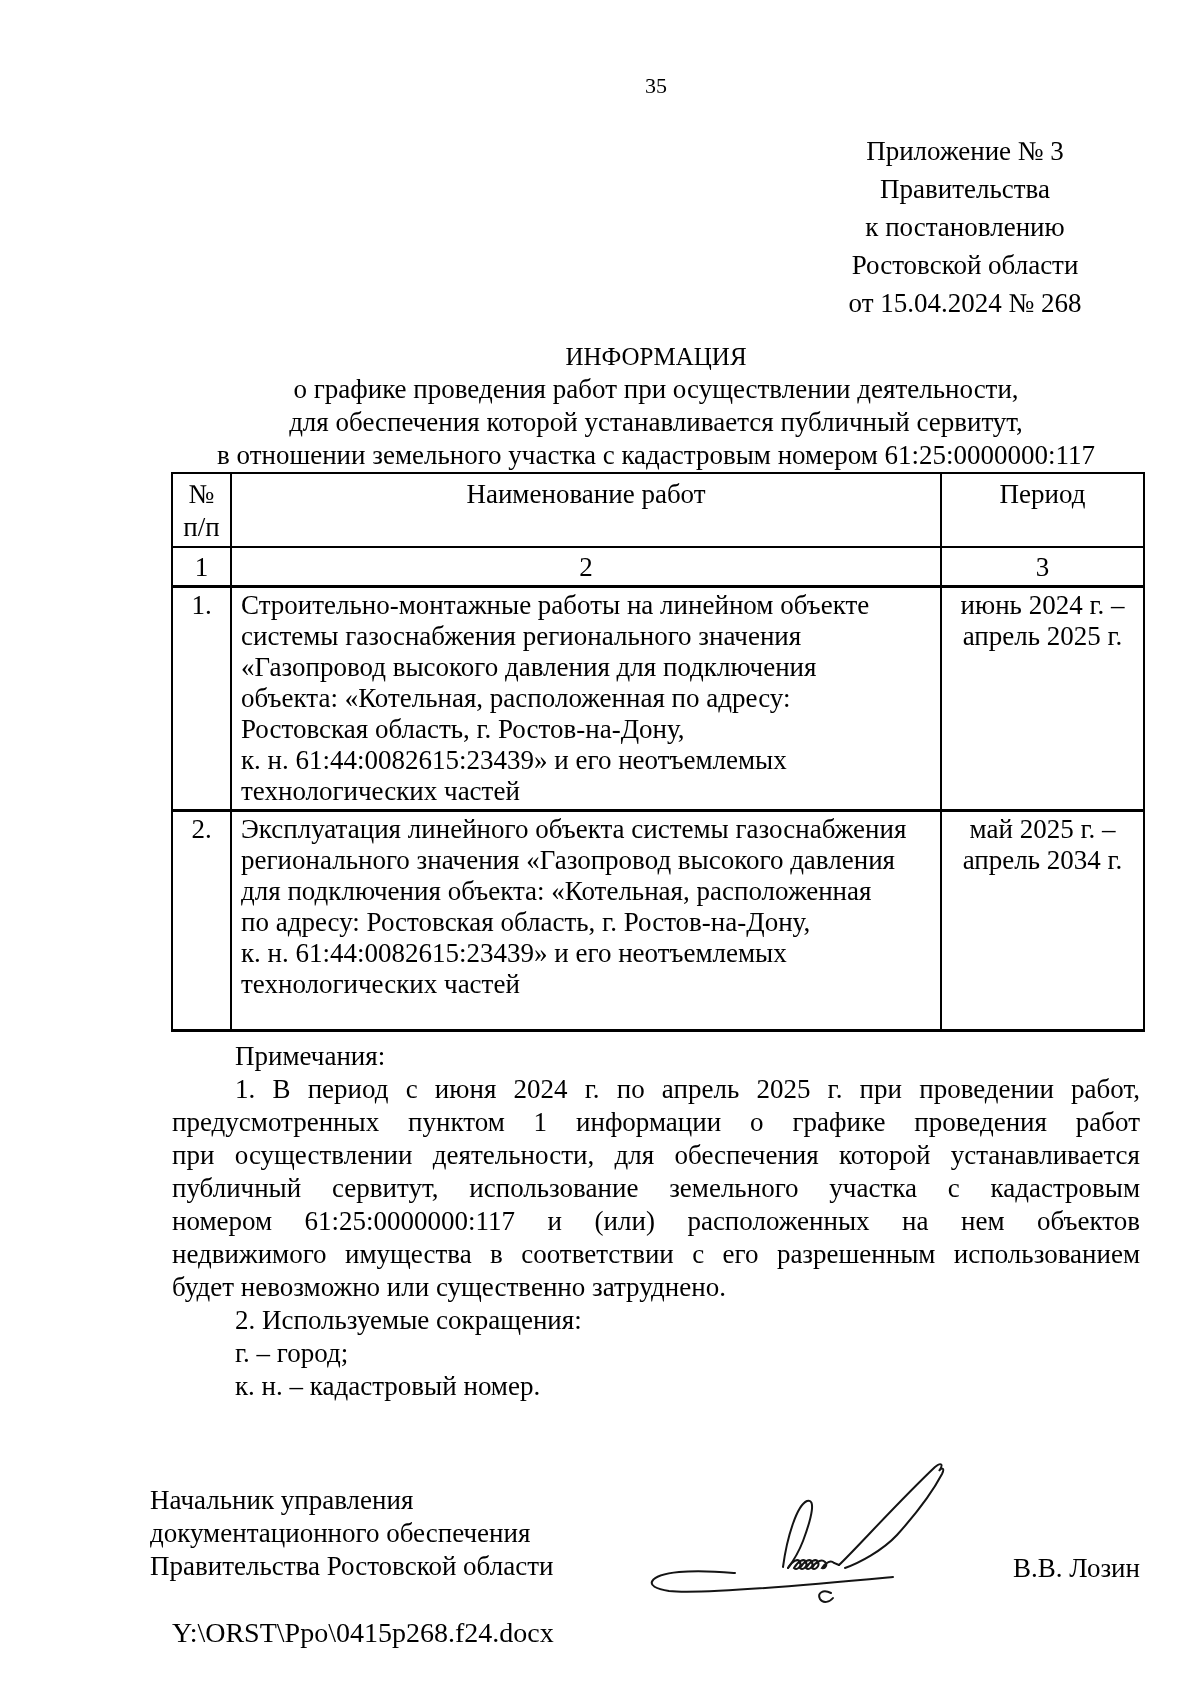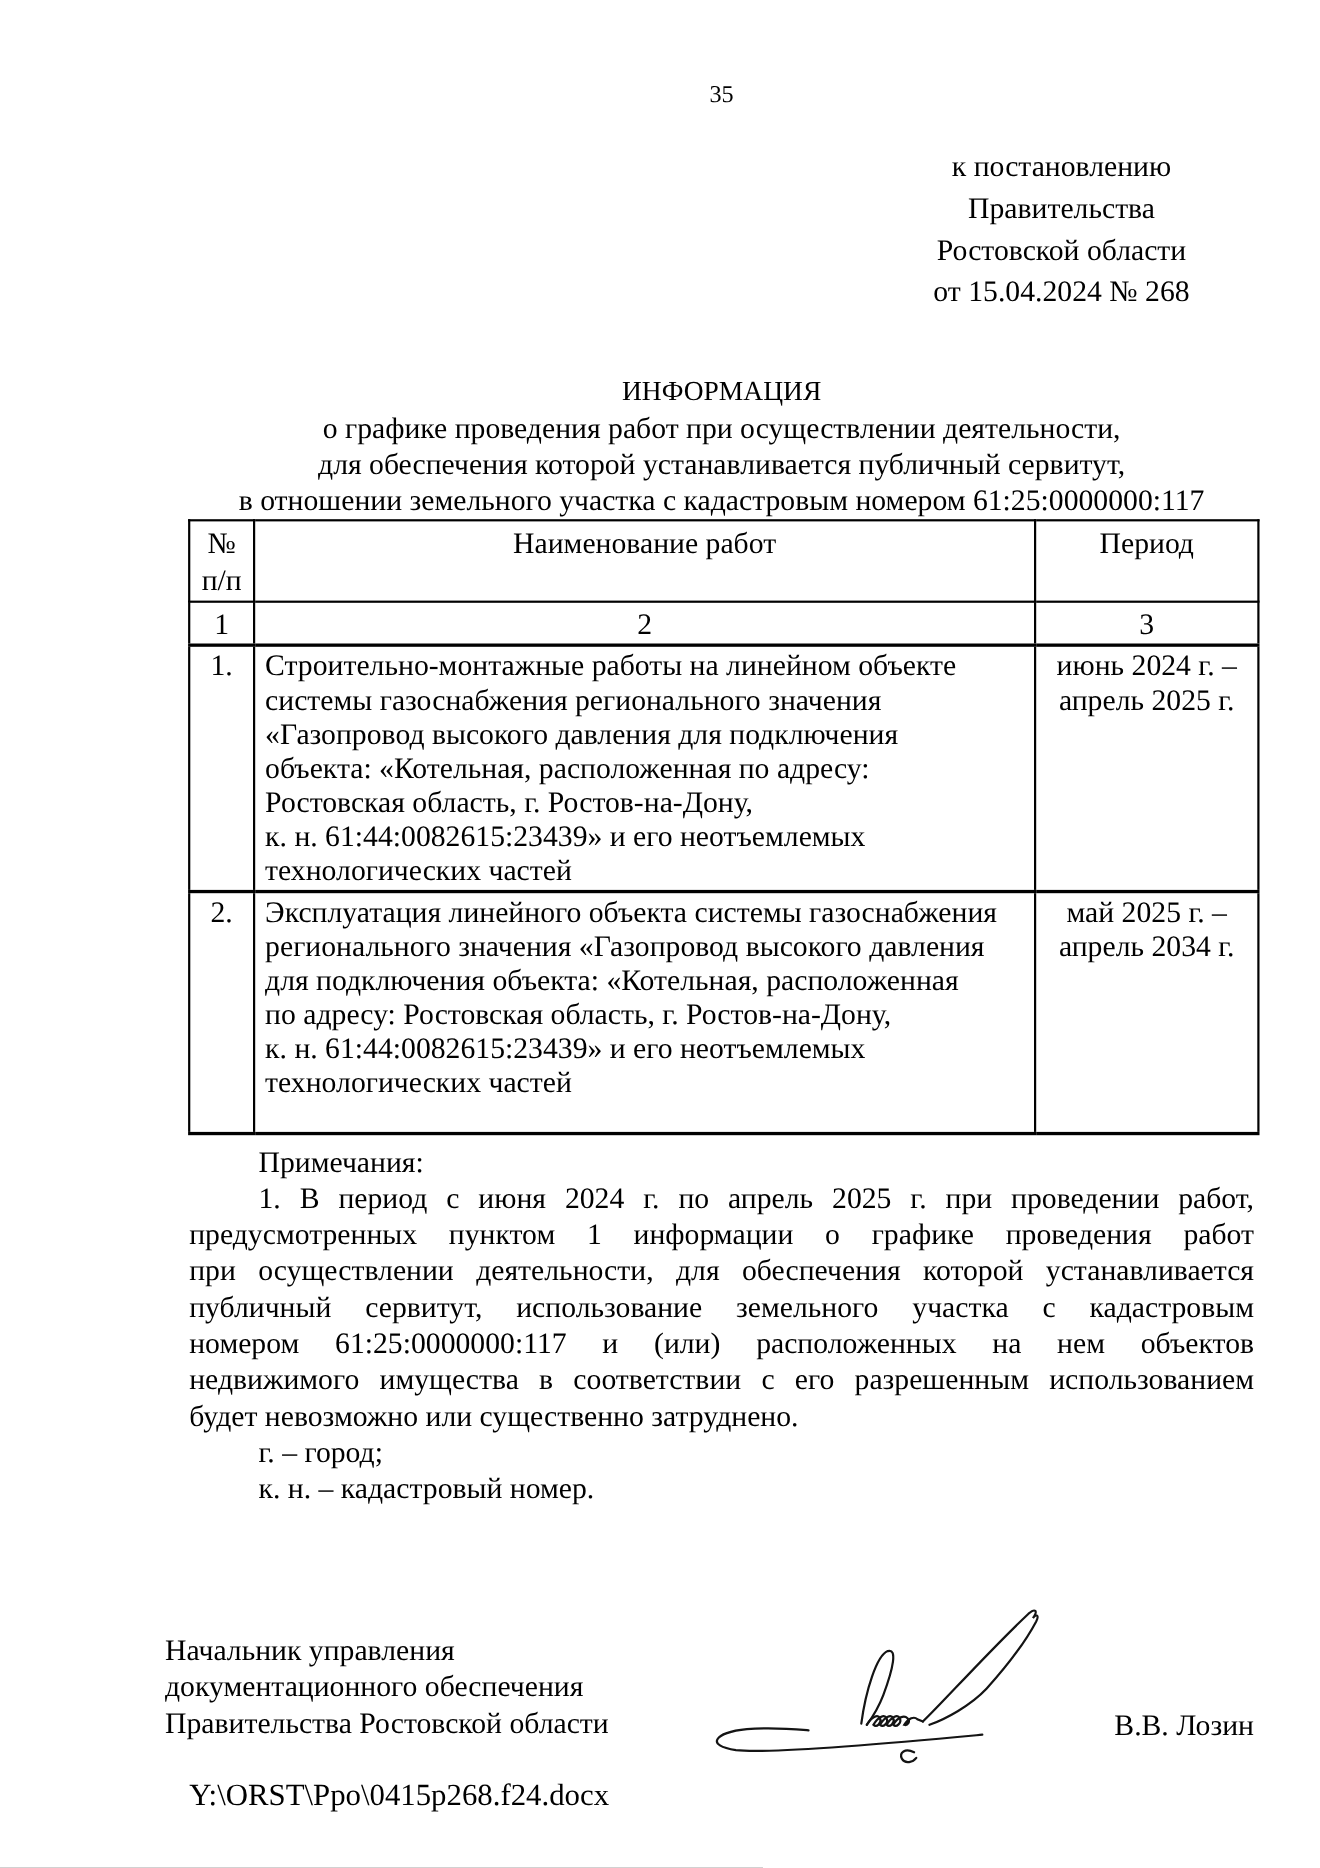--- a/index.html
+++ b/index.html
@@ -73,22 +73,23 @@
   }
 </style>
 </head>
 <body>
 
 <div class="page">
 
   <div class="page-number">35</div>
 
   <div class="annex-block" id="annex-block">
+      <div>Приложение № 3</div>
+      <div>Правительства</div>
       <div>к постановлению</div>
-      <div>Правительства</div>
       <div>Ростовской области</div>
       <div>от 15.04.2024 № 268</div>
     </div>
 
   <div class="title-block">
     <div class="doc-heading">ИНФОРМАЦИЯ</div>
     <div id="subtitle-block">
         <div>о графике проведения работ при осуществлении деятельности,</div>
         <div>для обеспечения которой устанавливается публичный сервитут,</div>
         <div>в отношении земельного участка с кадастровым номером 61:25:0000000:117</div>
@@ -145,20 +146,21 @@
     <div class="indent">Примечания:</div>
     <div id="note1">
         <div class="indent jline">1. В период с июня 2024 г. по апрель 2025 г. при проведении работ,</div>
         <div class="jline">предусмотренных пунктом 1 информации о графике проведения работ</div>
         <div class="jline">при осуществлении деятельности, для обеспечения которой устанавливается</div>
         <div class="jline">публичный сервитут, использование земельного участка с кадастровым</div>
         <div class="jline">номером 61:25:0000000:117 и (или) расположенных на нем объектов</div>
         <div class="jline">недвижимого имущества в соответствии с его разрешенным использованием</div>
         <div class="jlast">будет невозможно или существенно затруднено.</div>
       </div>
+    <div class="indent">2. Используемые сокращения:</div>
     <div id="abbr-list">
         <div class="indent">г. – город;</div>
         <div class="indent">к. н. – кадастровый номер.</div>
       </div>
   </div>
 
   <div class="sign-title" id="sign-title">
       <div>Начальник управления</div>
       <div>документационного обеспечения</div>
       <div>Правительства Ростовской области</div>

